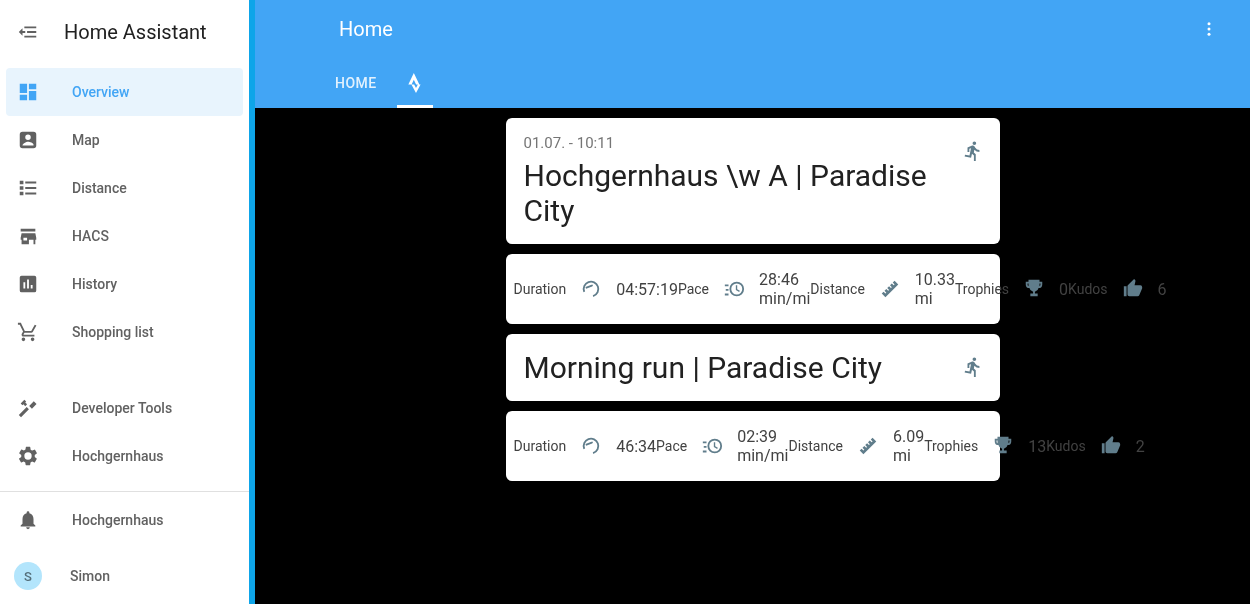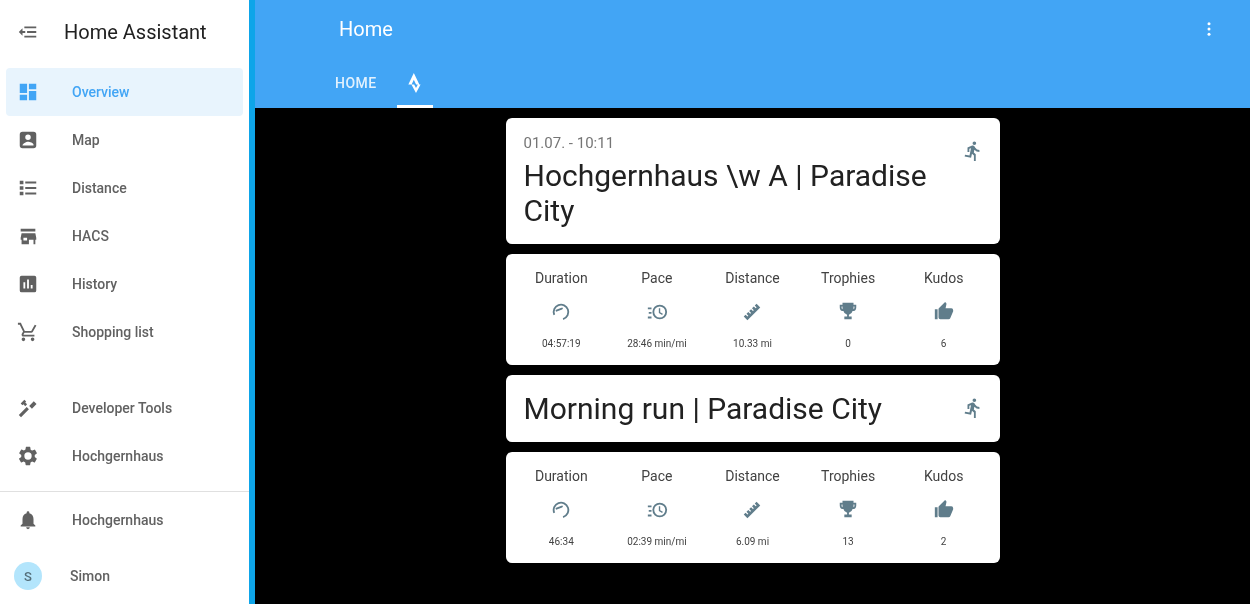--- a/index.html
+++ b/index.html
@@ -27,24 +27,24 @@
 .tab.active { opacity: 1; }
 .tab.active::after { content: ""; position: absolute; bottom: 0; left: -8px; right: -8px; height: 3px; background: #fff; }
 .tab-icon-only { display: flex; align-items: center; justify-content: center; }
 .content { flex: 1; overflow-y: auto; padding: 10px 0 20px; display: flex; flex-direction: column; align-items: center; gap: 10px; }
 .card { width: 494px; background: #fff; border-radius: 6px; box-shadow: 0 2px 4px rgba(0,0,0,0.12), 0 1px 2px rgba(0,0,0,0.08); }
 .card-header { padding: 16px 18px; position: relative; }
 .card-date { font-size: 15px; color: #757575; margin-bottom: 6px; }
 .card-title { font-size: 30px; color: #212121; font-weight: 400; }
 .card-icon { position: absolute; right: 16px; top: 22px; color: #607d8b; }
 .stats { display: flex; padding: 16px 8px; }
-.stat { flex: 1; display: flex; flex-direction: column; align-items: center; gap: 14px; }
+.stat { flex: 1; display: flex; flex-direction: row; align-items: center; gap: 14px; }
 .stat-label { font-size: 14px; color: #424242; }
 .stat-icon { color: #607d8b; height: 24px; display: flex; align-items: center; }
-.stat-value { font-size: 10px; color: #424242; }
+.stat-value { font-size: 16px; color: #424242; }
 svg { display: block; }
 </style>
 </head>
 <body>
 
 <div class="sidebar">
   <div class="sidebar-header">
     <div class="menu-toggle">
       <svg width="22" height="22" viewBox="0 0 24 24" fill="currentColor">
           <path d="M3 6h13v2H3V6m0 5h10v2H3v-2m0 5h13v2H3v-2M22 12l-4-4v3h-3v2h3v3l4-4z" transform="scale(-1,1) translate(-24,0)"></path>

